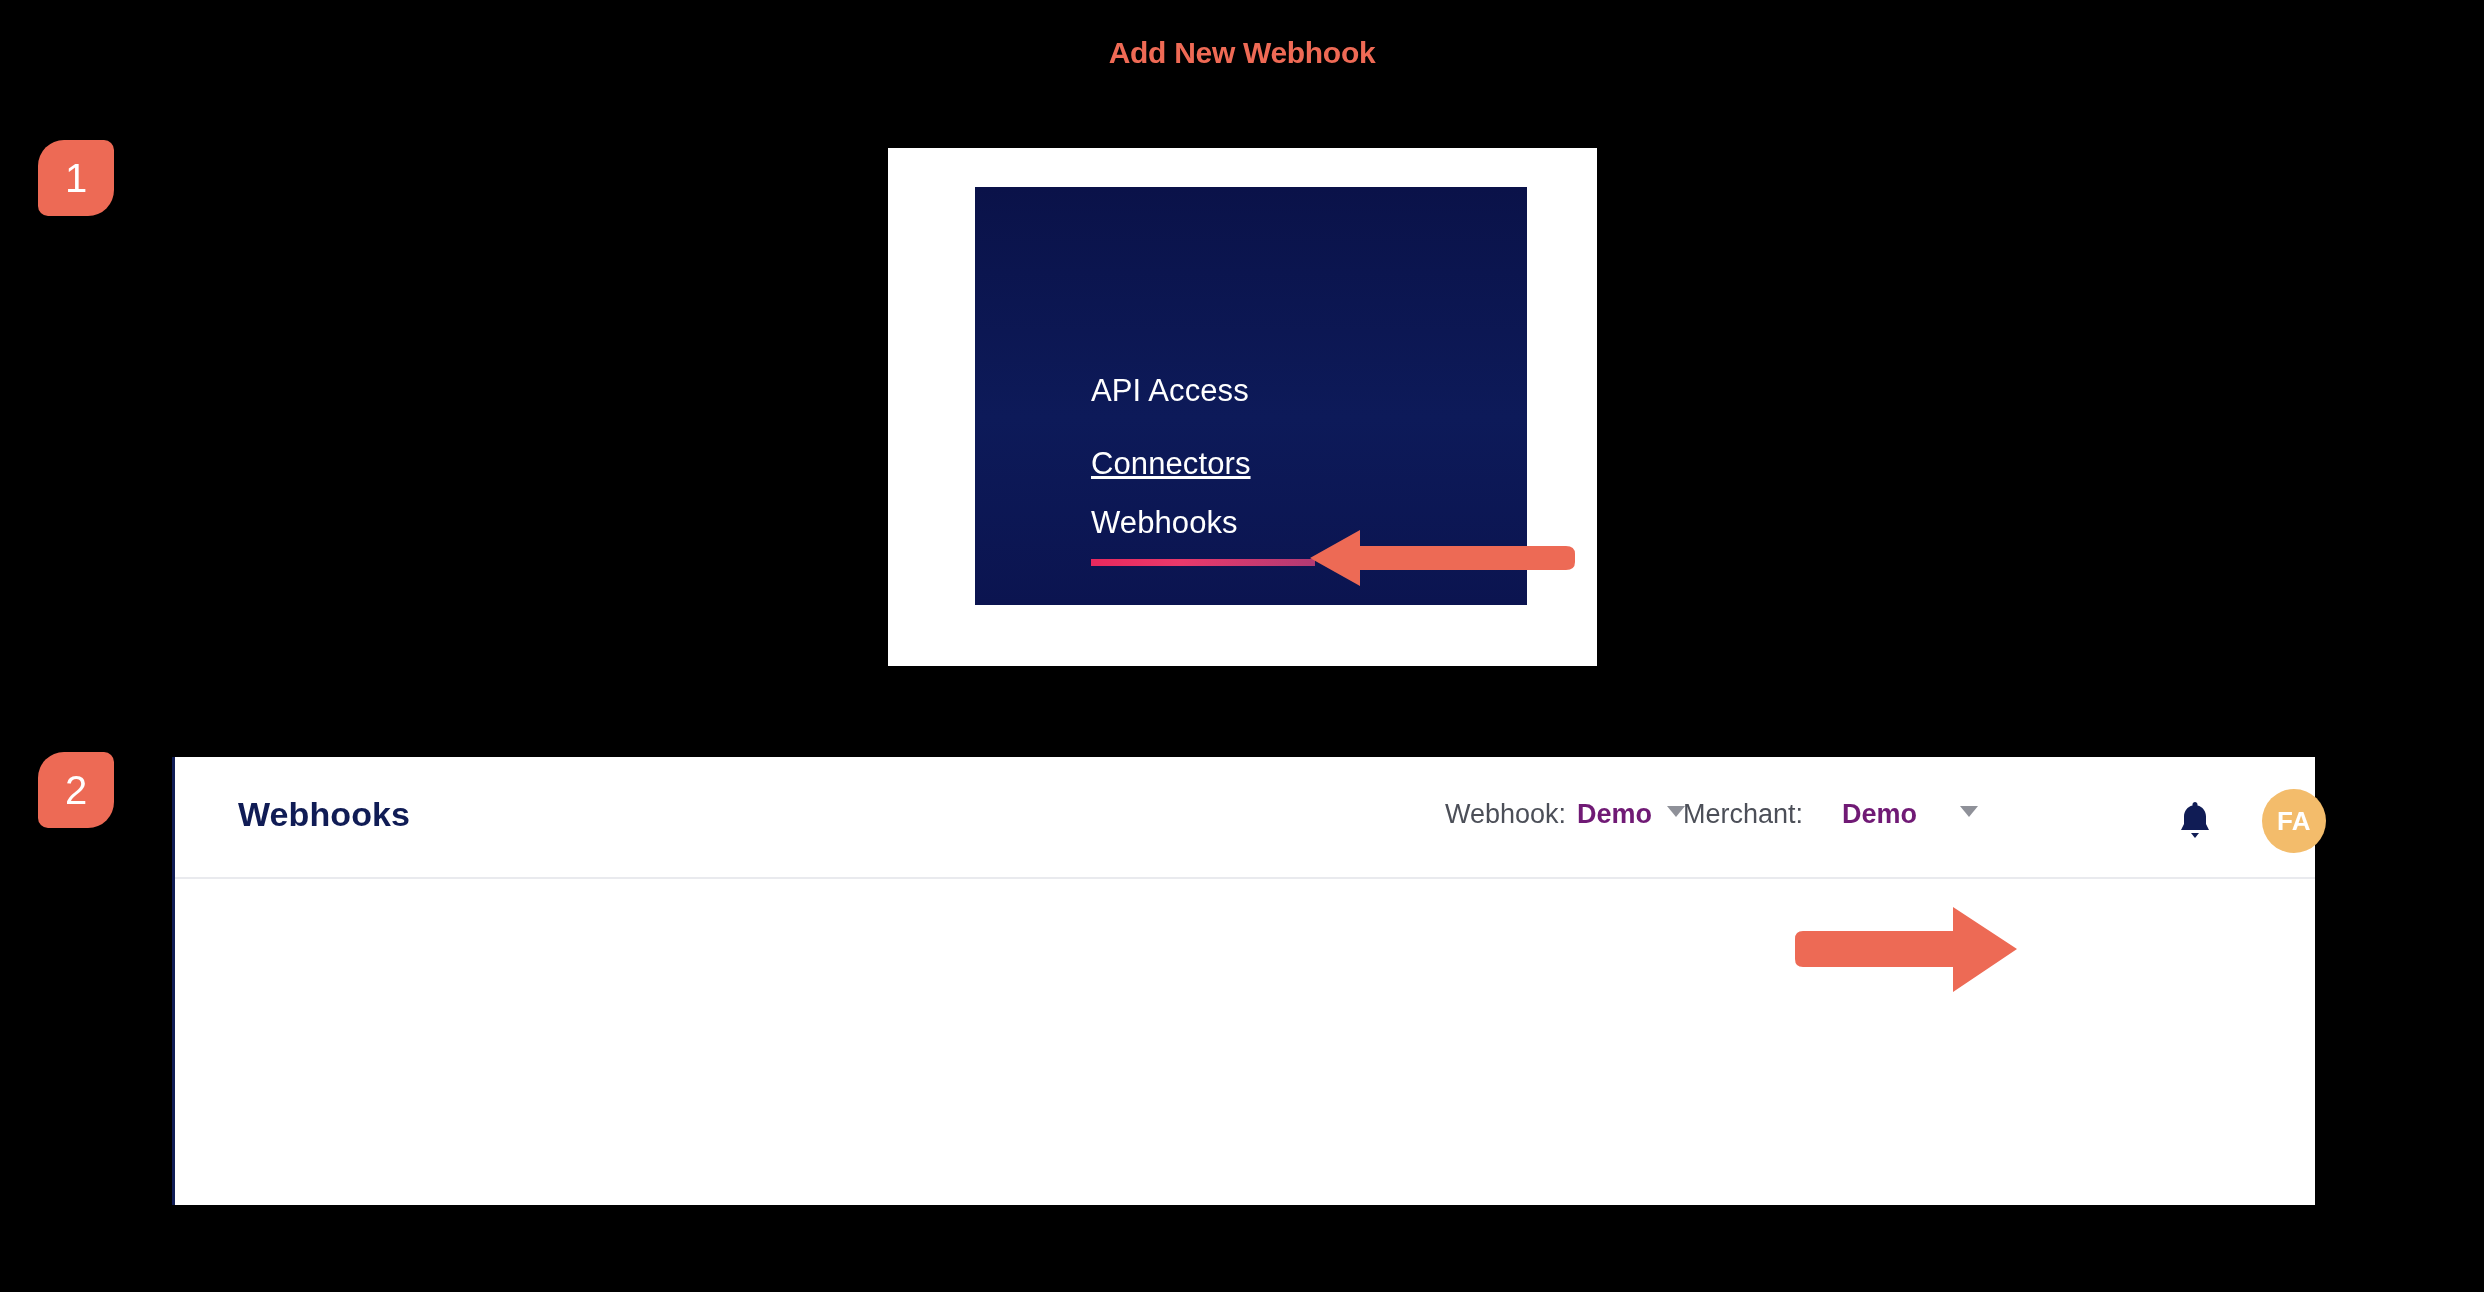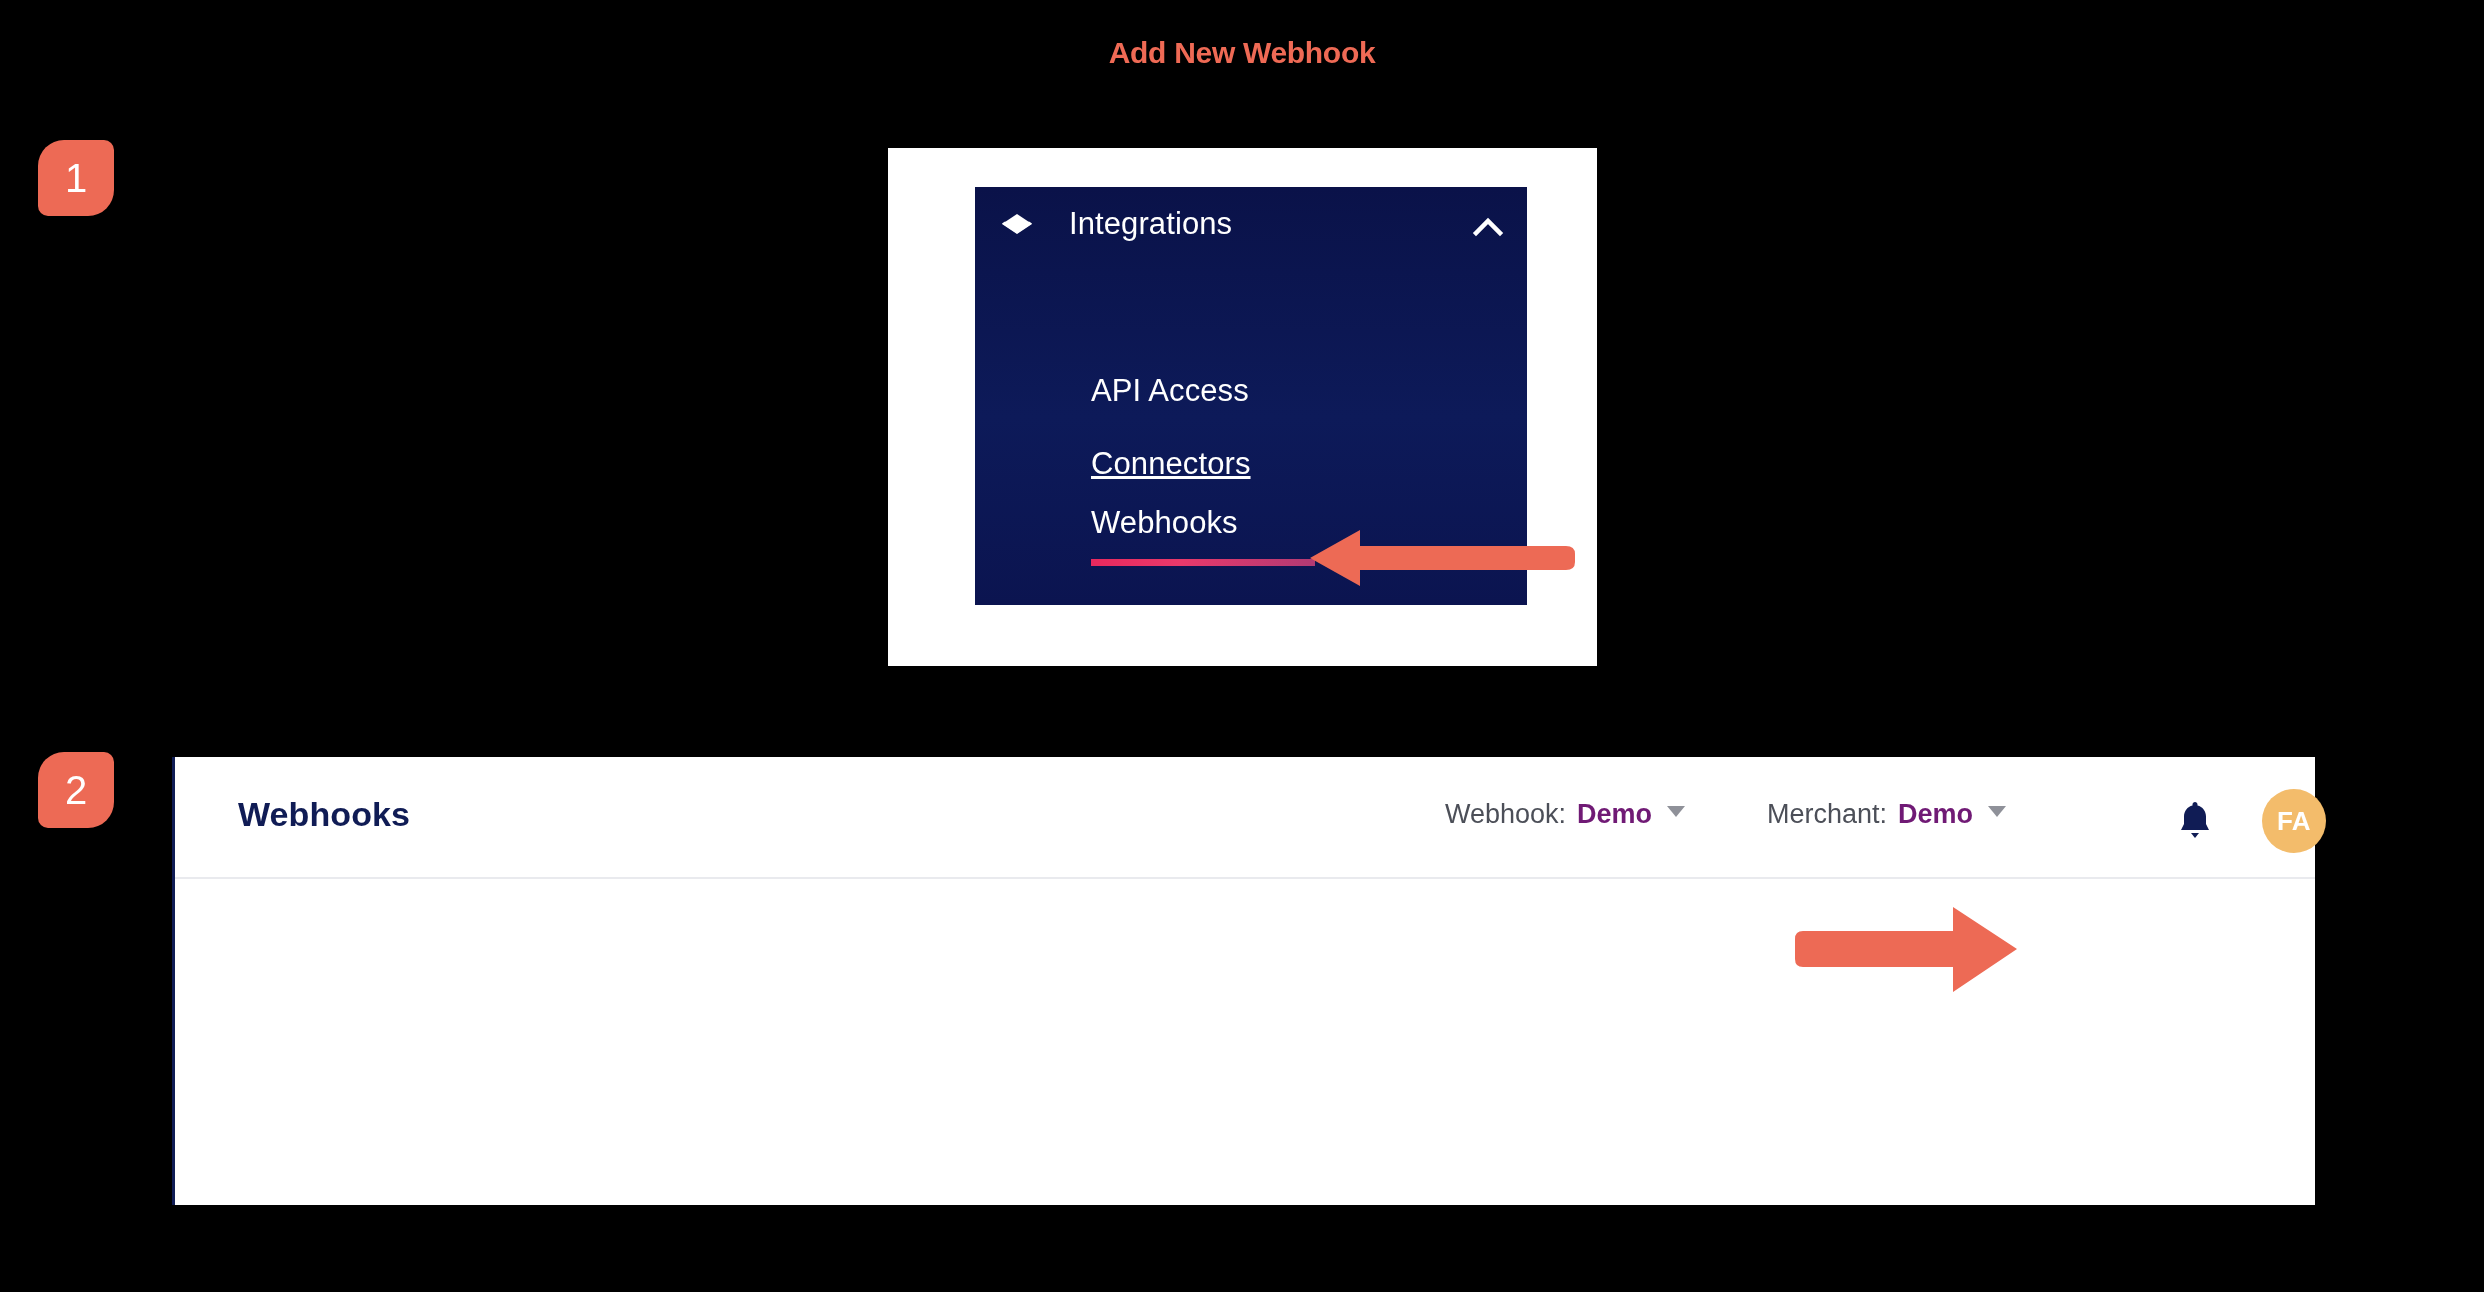--- a/index.html
+++ b/index.html
@@ -151,21 +151,21 @@
   }
   .selector {
     position: absolute;
     top: 42px;
     display: flex;
     align-items: baseline;
     font-size: 27px;
     white-space: nowrap;
   }
   #selector-account { left: 1270px; }
-  #selector-merchant { left: 1592px; }
+  #selector-merchant { left: 1508px; gap: 28px; }
   .selector-label { color: #4c4f58; font-weight: 400; }
   .selector-value { color: #701a75; font-weight: bold; margin-left: 11px; }
   .selector-caret {
     margin-left: 15px;
     width: 0; height: 0;
     border-left: 9px solid transparent;
     border-right: 9px solid transparent;
     border-top: 11px solid #8f9199;
     position: relative;
     top: -6px;
@@ -250,34 +250,20 @@
 <body>
 
 <div id="page-title">Add New Webhook</div>
 
 <div class="step-badge" id="step-badge-1">1</div>
 
 <div id="nav-card"></div>
 
 <div id="nav-menu">
 
-  <div class="nav-group-header">
-    <span class="nav-group-icon">
-      <svg viewBox="0 0 36 36" width="36" height="36">
-        <polygon points="18,3 33,13 18,23 3,13" fill="#ffffff"></polygon>
-        <polygon points="18,18 30,10.5 33,12.5 18,22.5 3,12.5 6,10.5" fill="#ffffff"></polygon>
-      </svg>
-    </span>
-    <span class="nav-group-label">Integrations</span>
-    <span class="nav-group-chevron">
-      <svg viewBox="0 0 34 30" width="34" height="30">
-        <polyline points="5,20 17,8 29,20" fill="none" stroke="#ffffff" stroke-width="4.5" stroke-linecap="square"></polyline>
-      </svg>
-    </span>
-  </div>
 
   <div class="nav-sub-item" id="nav-sub-0">API Access</div>
   <div class="nav-sub-item" id="nav-sub-1">Connectors</div>
   <div class="nav-sub-item" id="nav-sub-2">Webhooks</div>
   <div id="nav-active-underline"></div>
 
 </div>
 
 <div id="arrow-webhooks">
   <svg viewBox="0 0 275 60" width="275" height="60">

